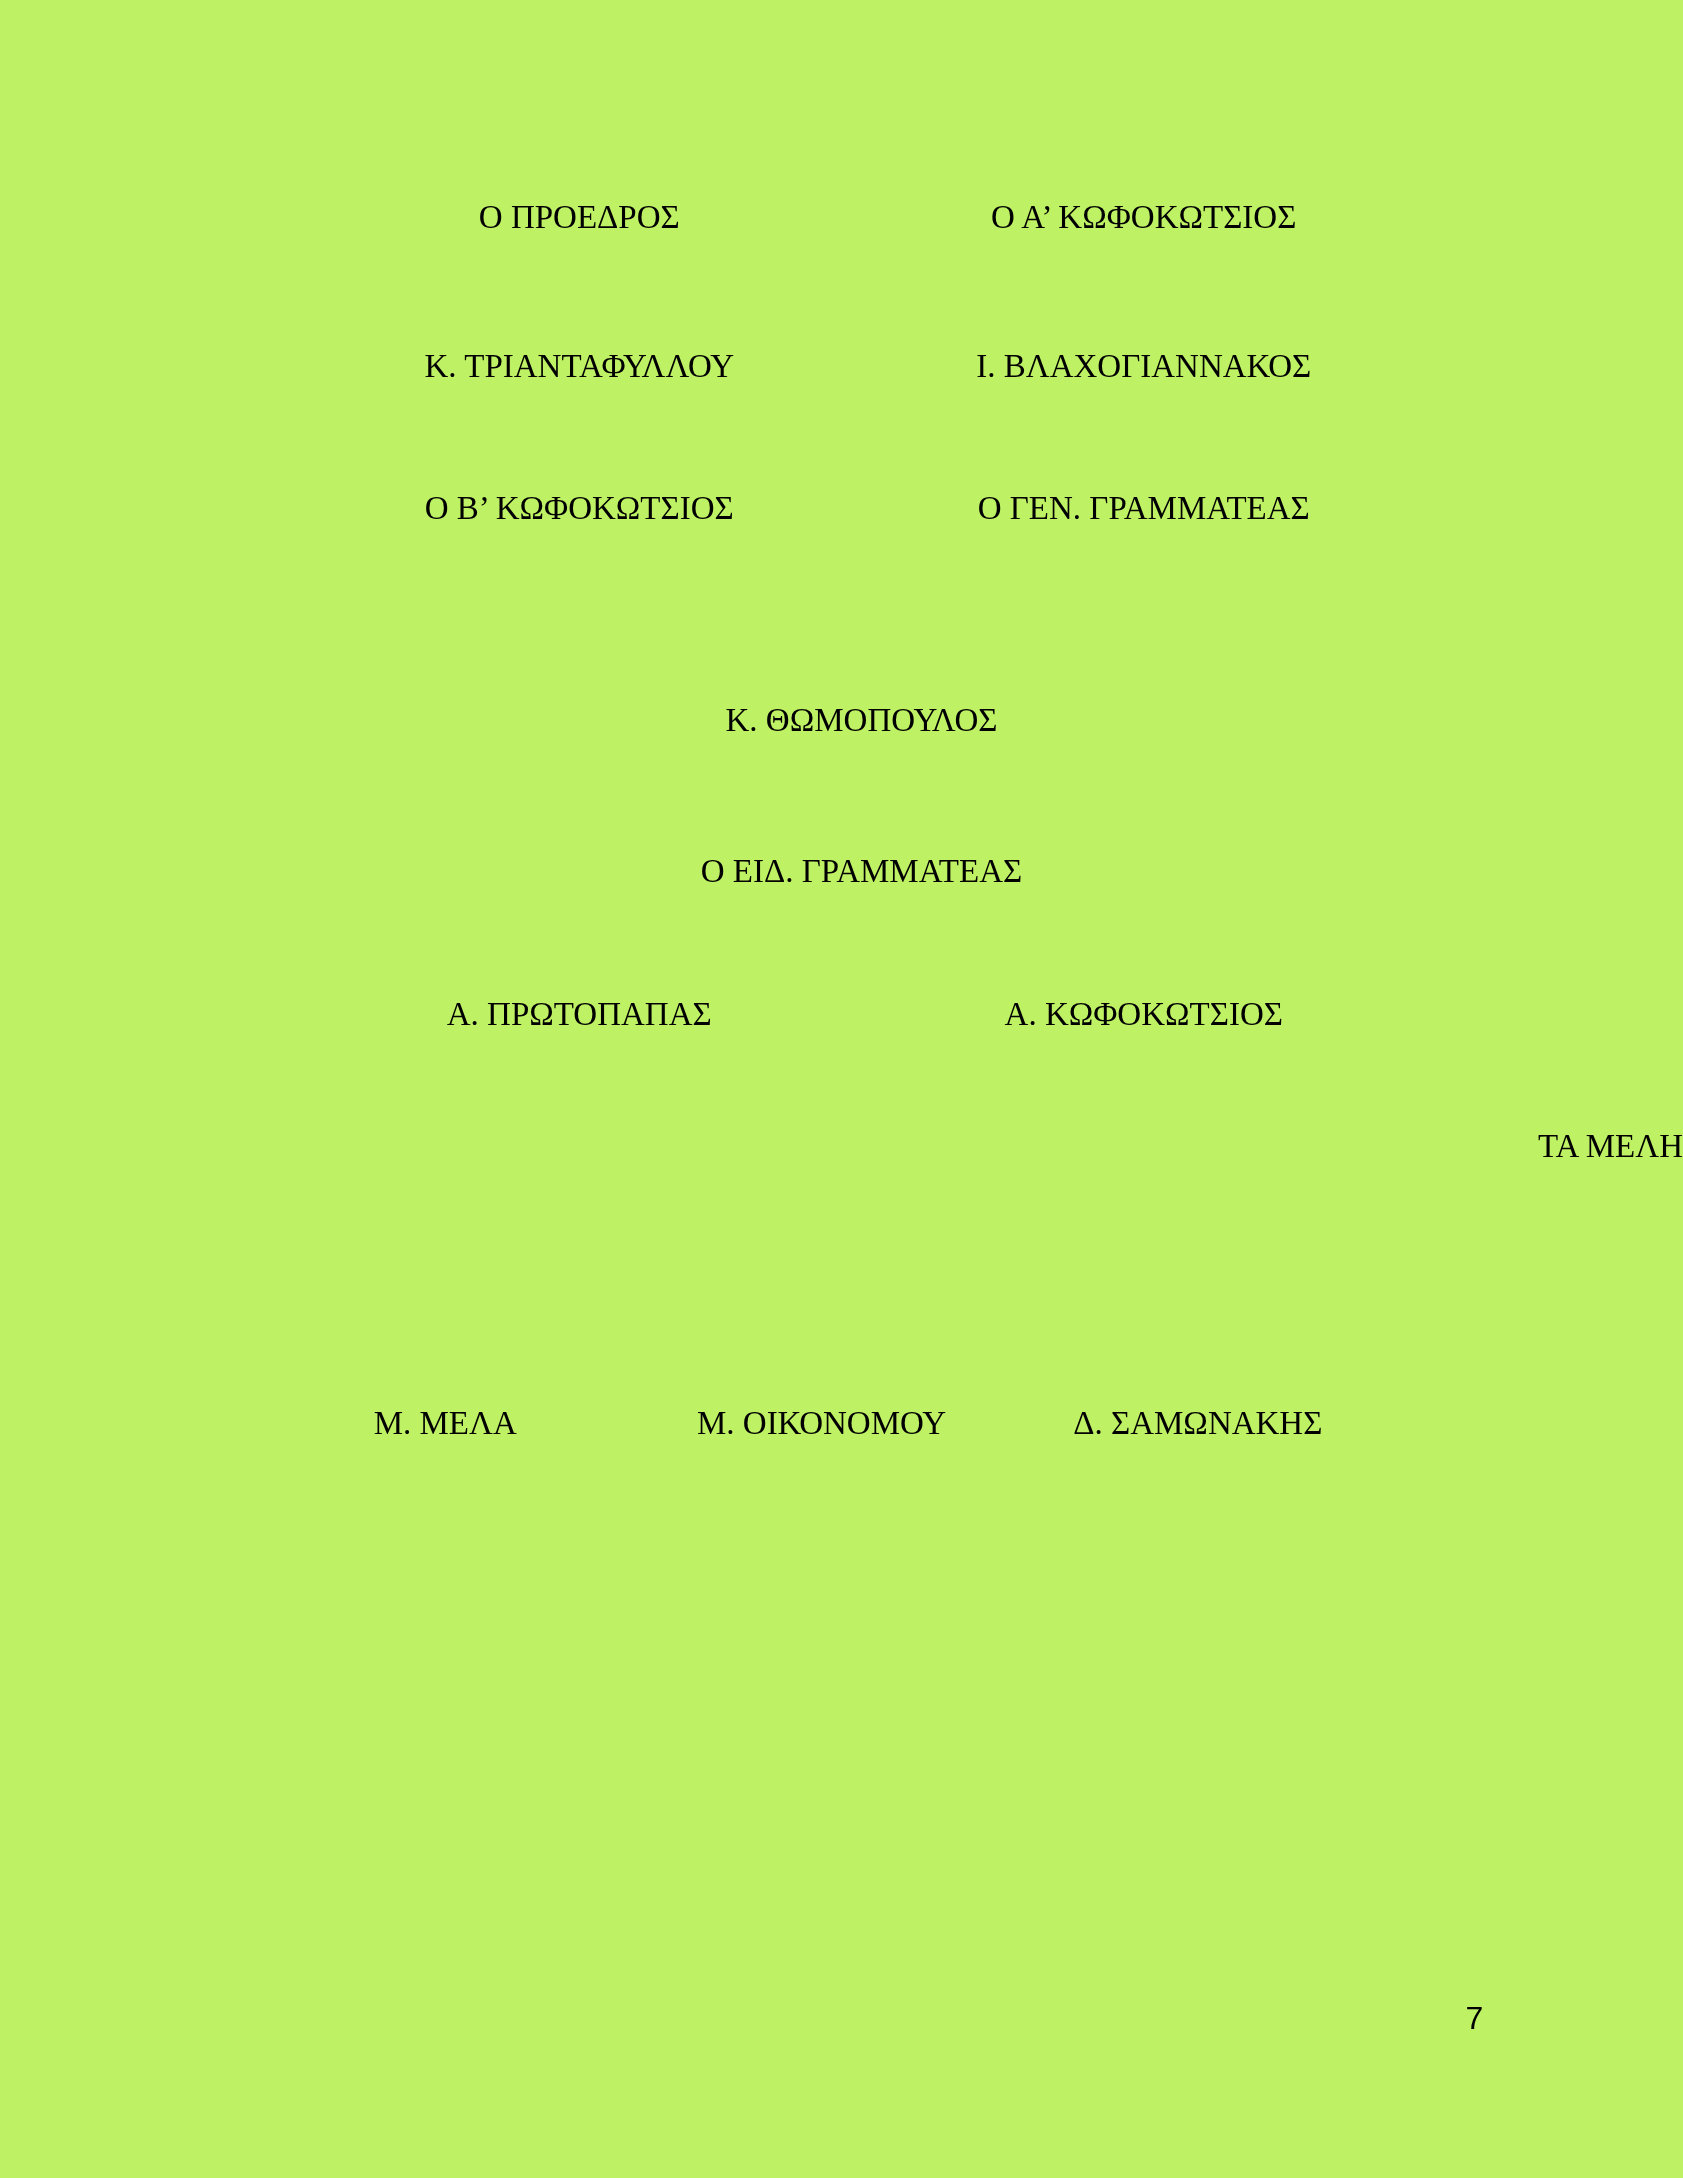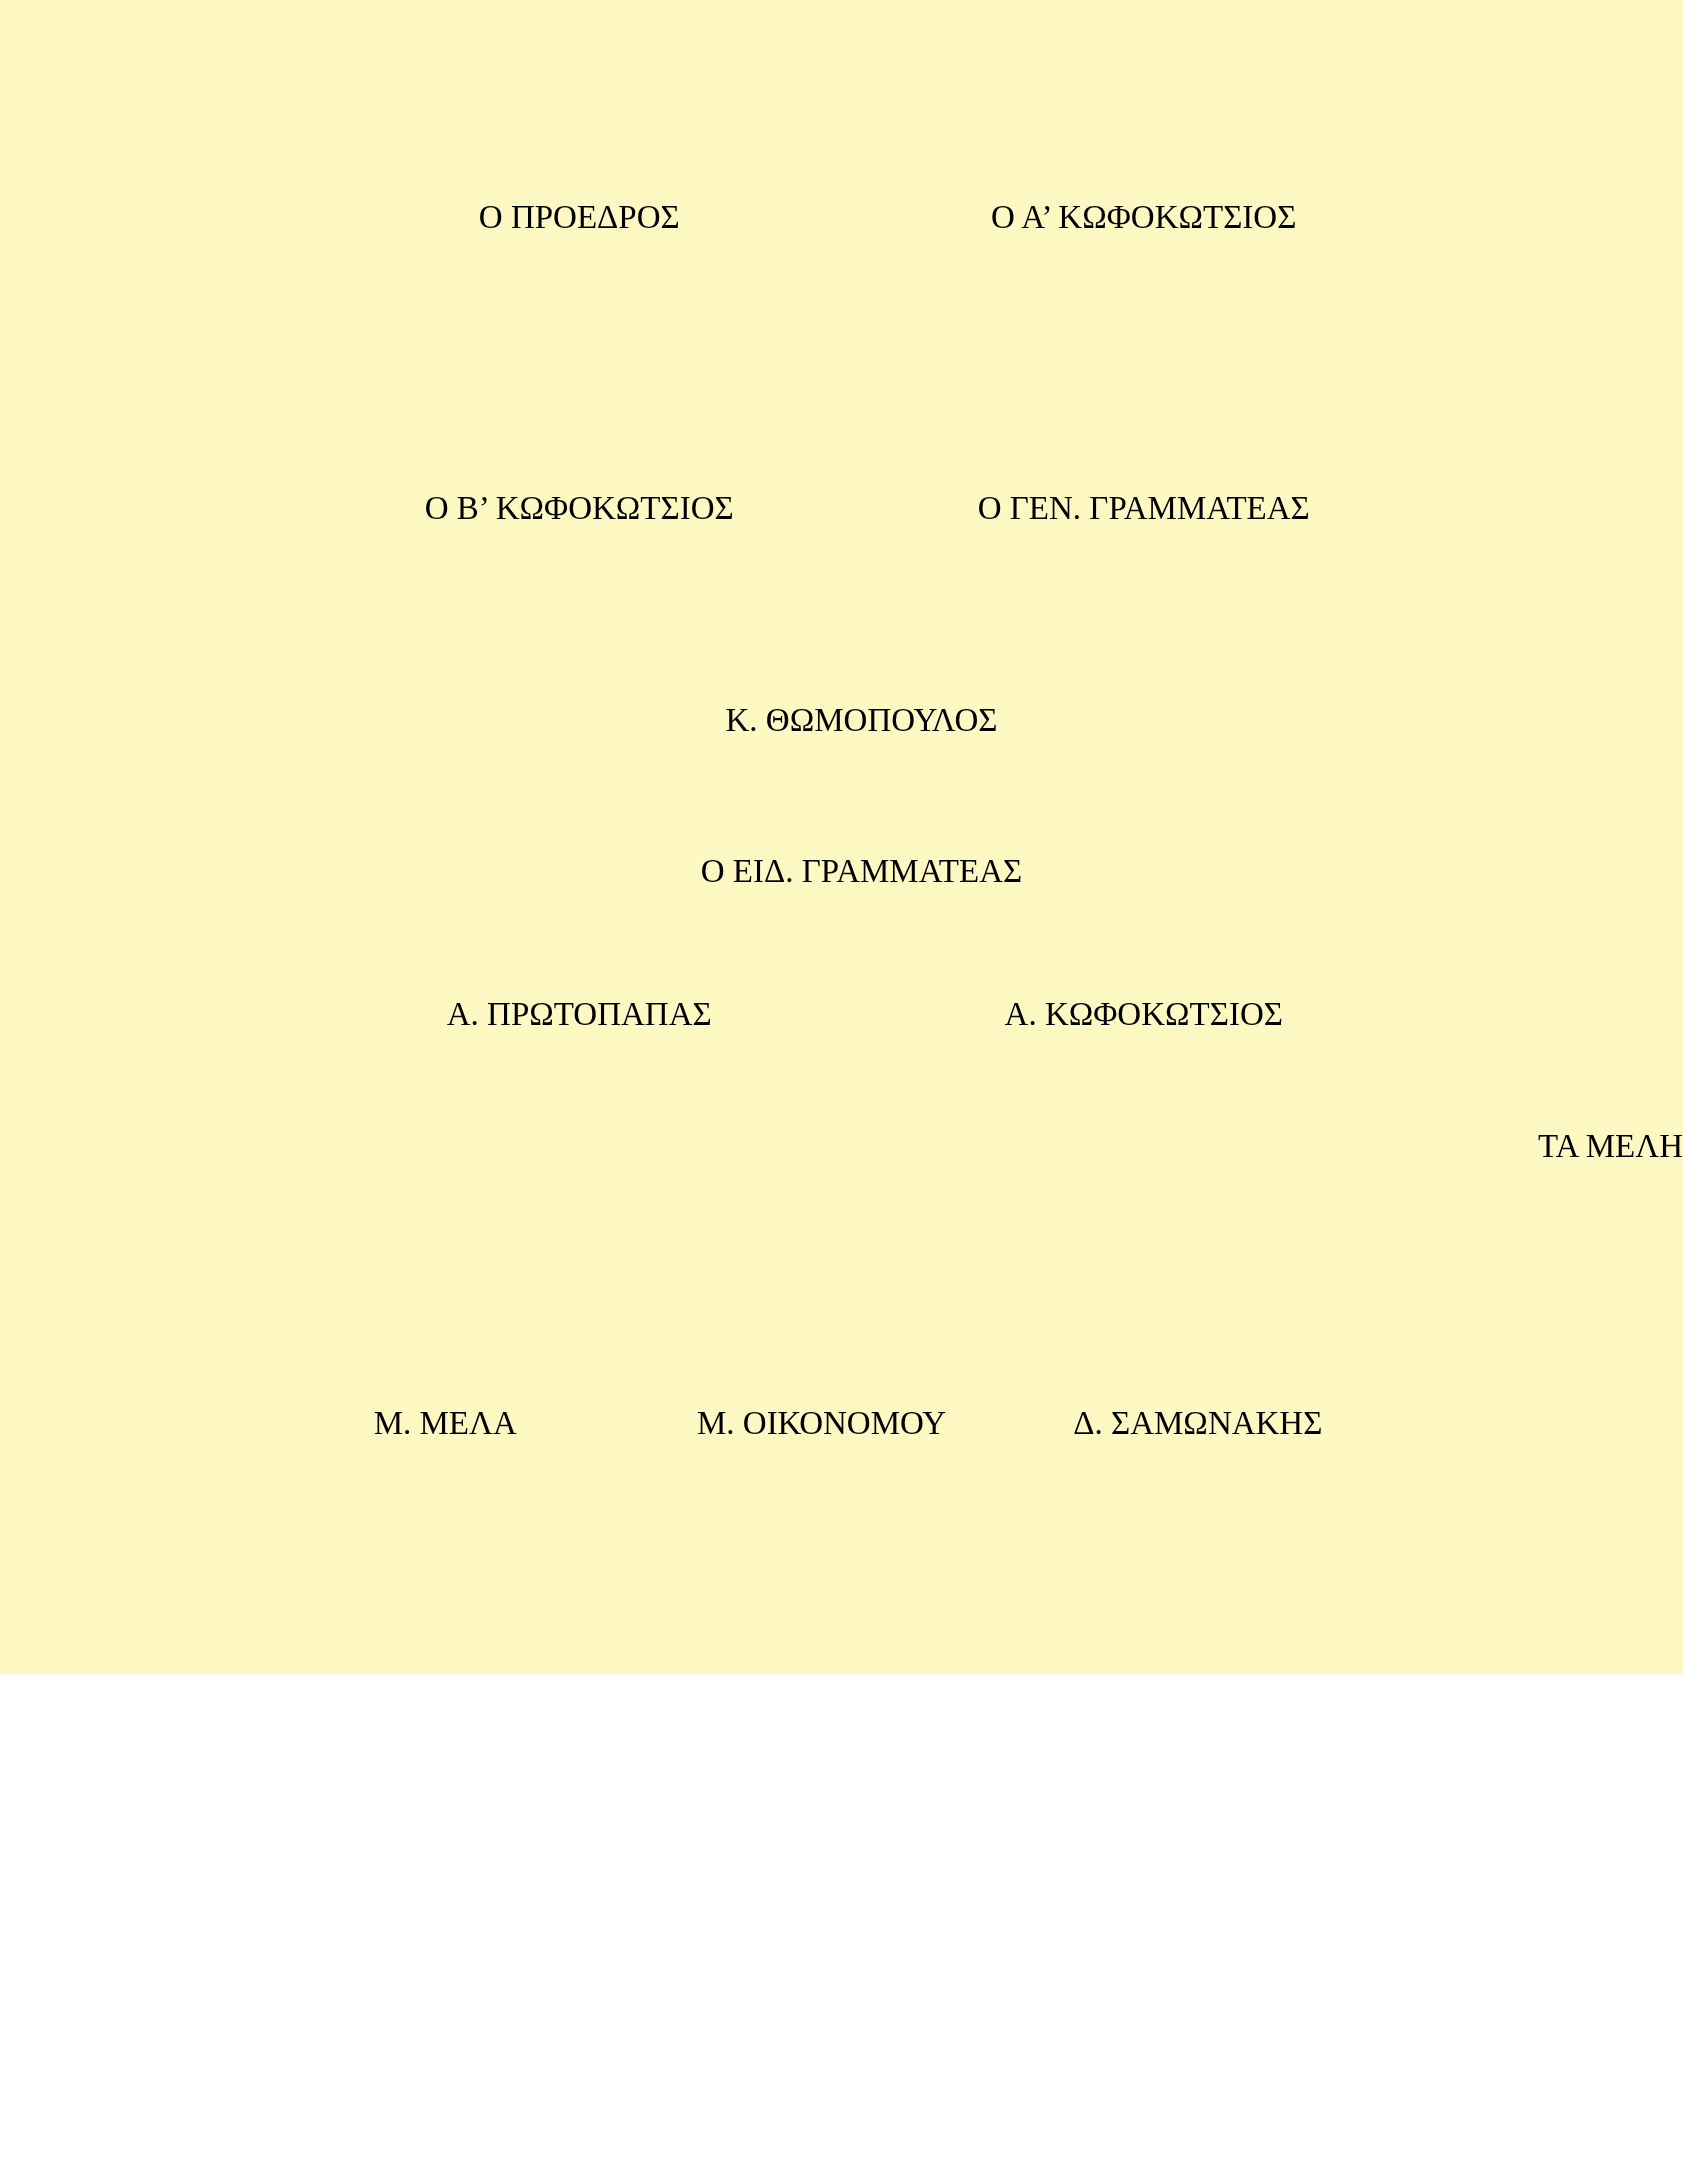--- a/index.html
+++ b/index.html
@@ -3,22 +3,22 @@
 <meta charset="utf-8">
 <style>
   html, body {
     margin: 0;
     padding: 0;
     background: #ffffff;
   }
   .page {
     position: relative;
     width: 1683px;
-    height: 1674px;
-    background: #fef9c3;
+    height: 2178px;
+    background: #bef264;
     color: #000000;
     font-family: "Liberation Serif", "DejaVu Serif", serif;
     font-size: 33px;
     overflow: hidden;
   }
   .row {
     position: absolute;
     left: 297px;
     width: 1129px;
     display: flex;
@@ -55,20 +55,24 @@
 </head>
 <body>
 
 <div class="page">
 
   <div class="row" style="top:198px">
     <span class="cell">Ο ΠΡΟΕΔΡΟΣ</span>
     <span class="cell">Ο Α’ ΚΩΦΟΚΩΤΣΙΟΣ</span>
   </div>
 
+  <div class="row" style="top:347px">
+    <span class="cell">Κ. ΤΡΙΑΝΤΑΦΥΛΛΟΥ</span>
+    <span class="cell">Ι. ΒΛΑΧΟΓΙΑΝΝΑΚΟΣ</span>
+  </div>
 
   <div class="row" style="top:489px">
     <span class="cell">Ο Β’ ΚΩΦΟΚΩΤΣΙΟΣ</span>
     <span class="cell">Ο ΓΕΝ. ΓΡΑΜΜΑΤΕΑΣ</span>
   </div>
 
   <div class="row" style="top:701px">
     <span class="cell">Κ. ΘΩΜΟΠΟΥΛΟΣ</span>
   </div>
 

